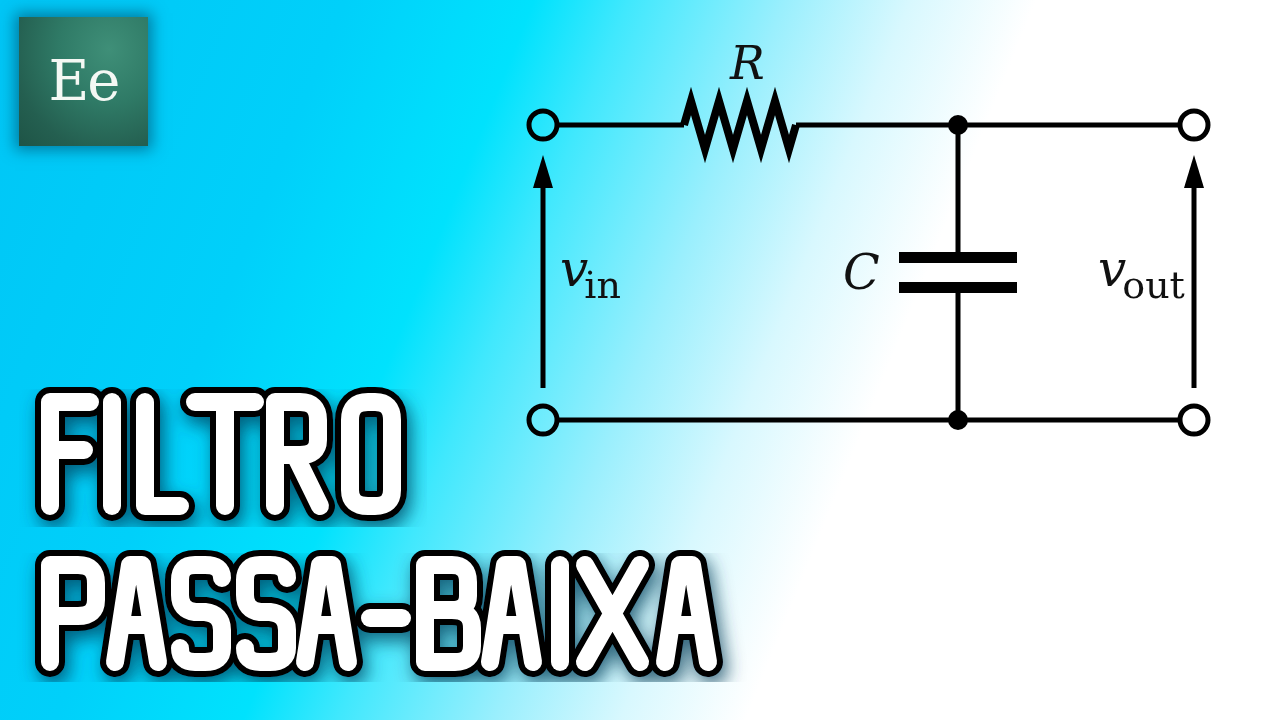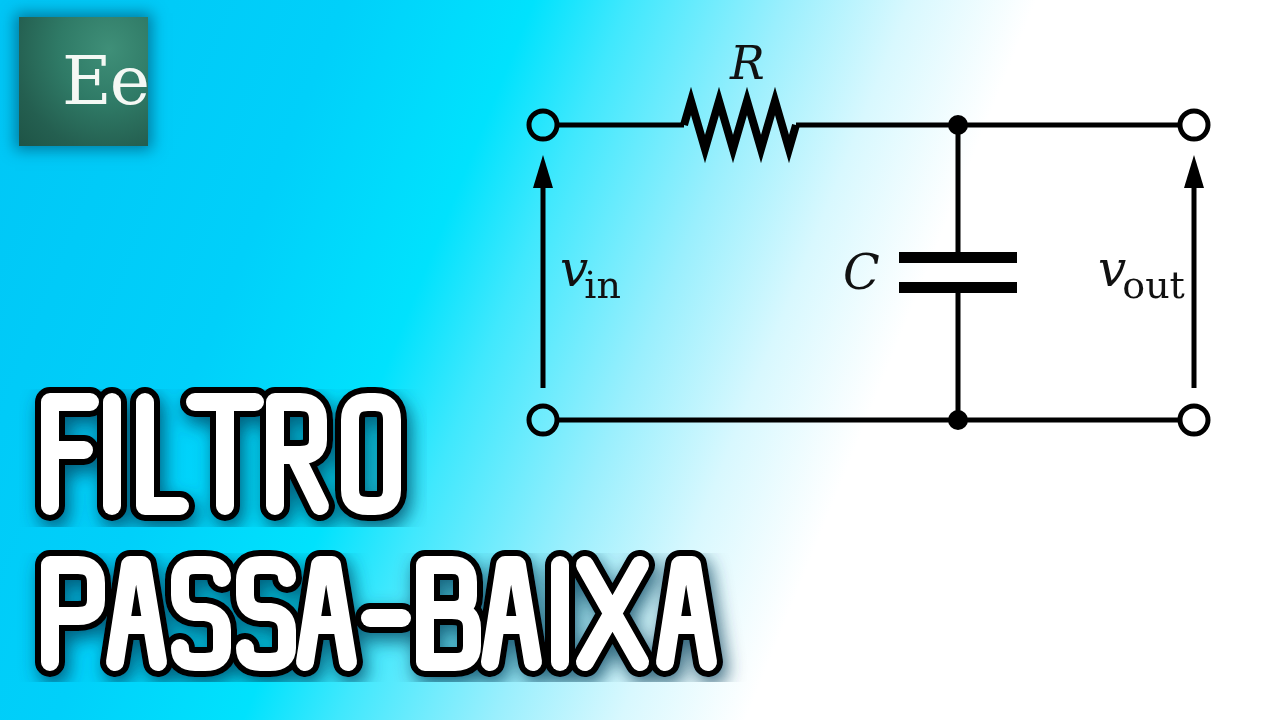--- a/index.html
+++ b/index.html
@@ -16,22 +16,22 @@
         #d8f8fe 58%,
         #ffffff 66%,
         #ffffff 100%);
   }
   .logo {
     position: absolute; left: 19px; top: 17px; width: 129px; height: 129px;
     background: radial-gradient(ellipse at 70% 25%, #3f8f78 0%, #2f7a66 40%, #245f50 75%, #1e5446 100%);
     box-shadow: 0 0 14px 4px rgba(0,60,90,0.55);
   }
   .logo-text {
-    position: absolute; left: 0; top: 24px; width: 129px; text-align: right;
-    color: #f4f8f4; font-family: "DejaVu Serif", serif; font-size: 68px; line-height: 80px;
+    position: absolute; left: 0; top: 24px; width: 129px; text-align: center;
+    color: #f4f8f4; font-family: "DejaVu Serif", serif; font-size: 56px; line-height: 80px;
     letter-spacing: -2px;
   }
   .circuit { position: absolute; left: 0; top: 0; width: 1280px; height: 720px; }
   .label {
     position: absolute; font-family: "DejaVu Serif", serif; color: #111; font-style: italic;
   }
   .sub { font-style: normal; margin-top: 26px; }
   .title { position: absolute; left: 0; top: 0; width: 1280px; height: 720px; }
 </style>
 </head>

